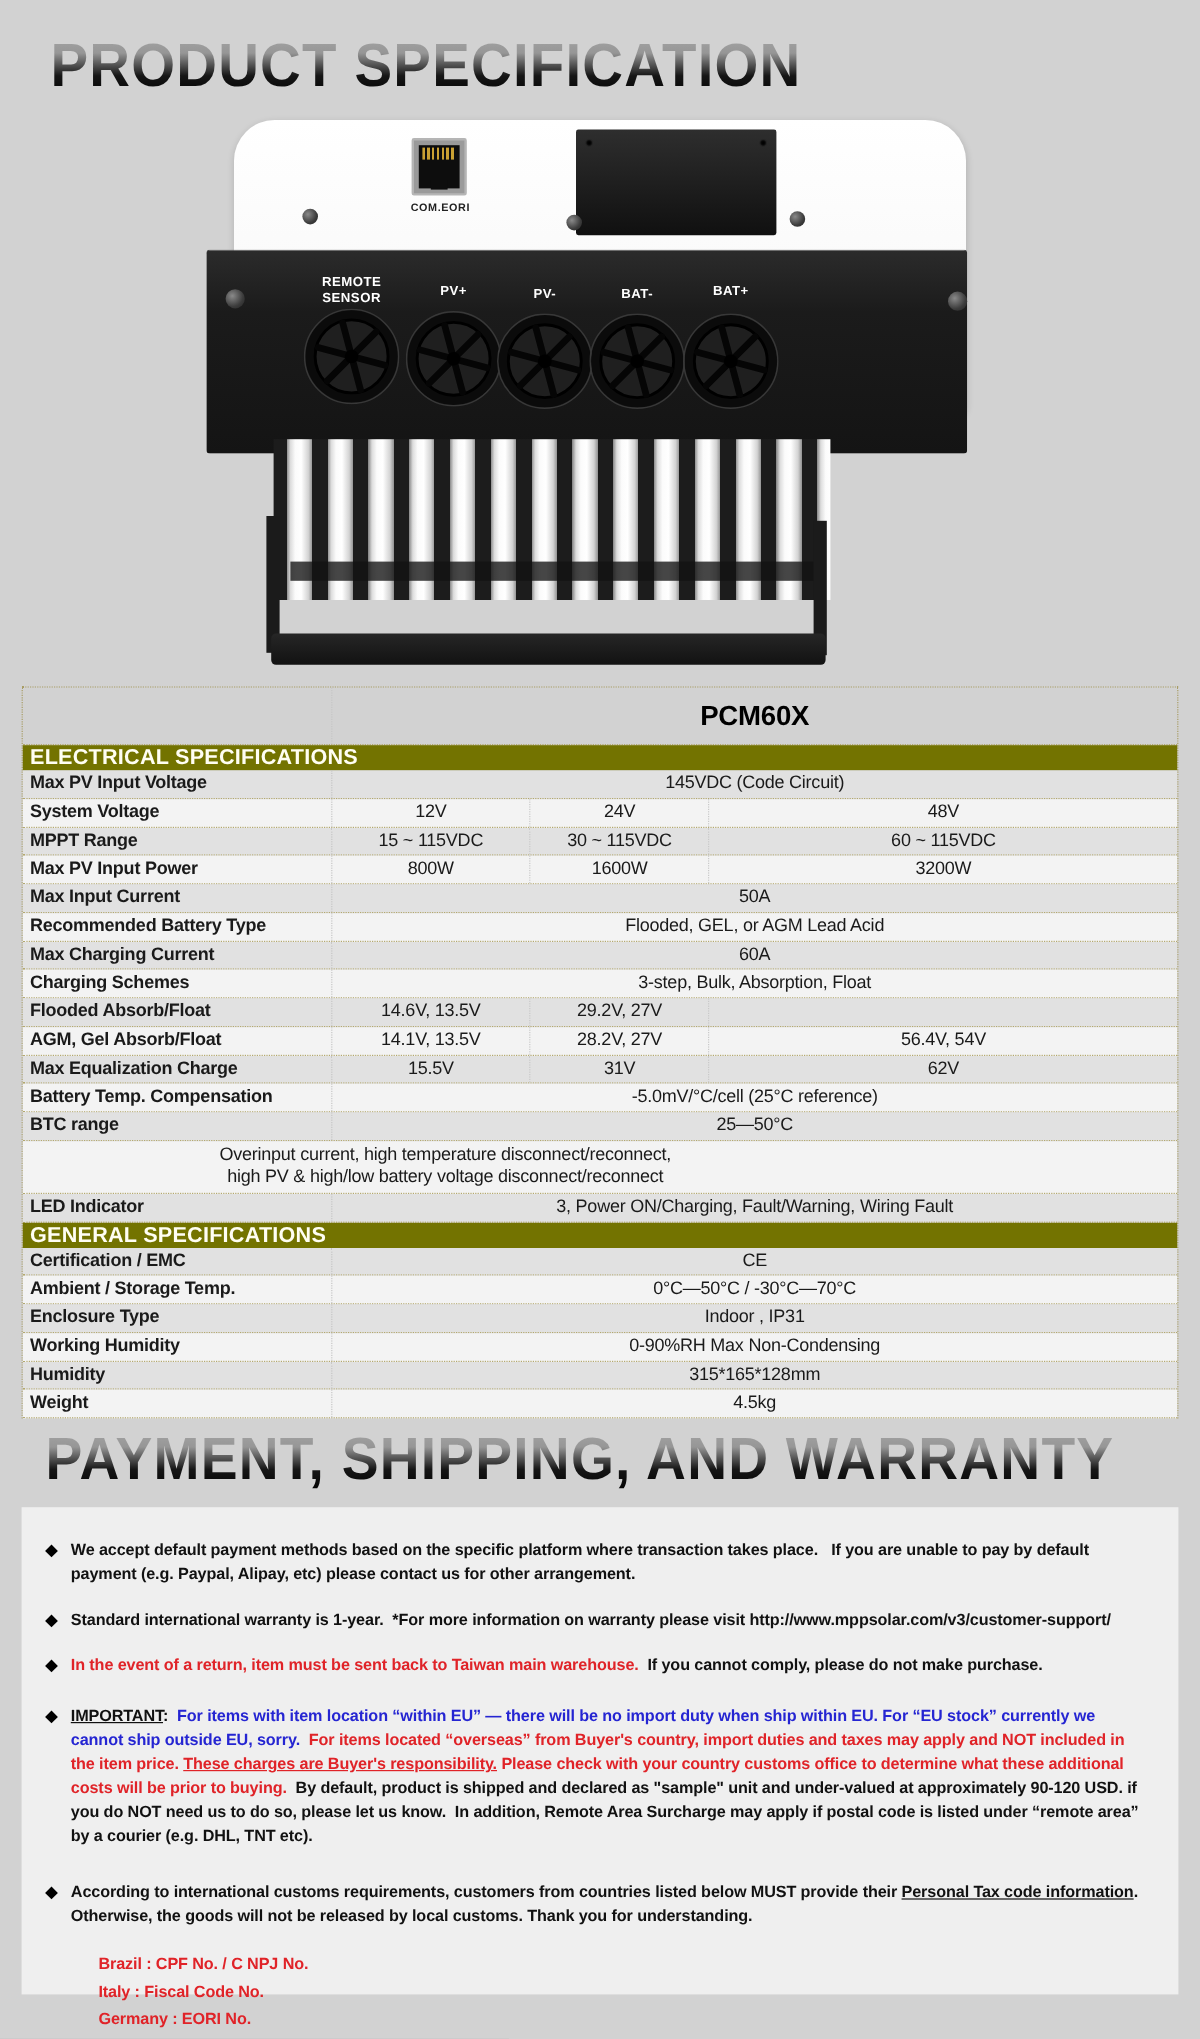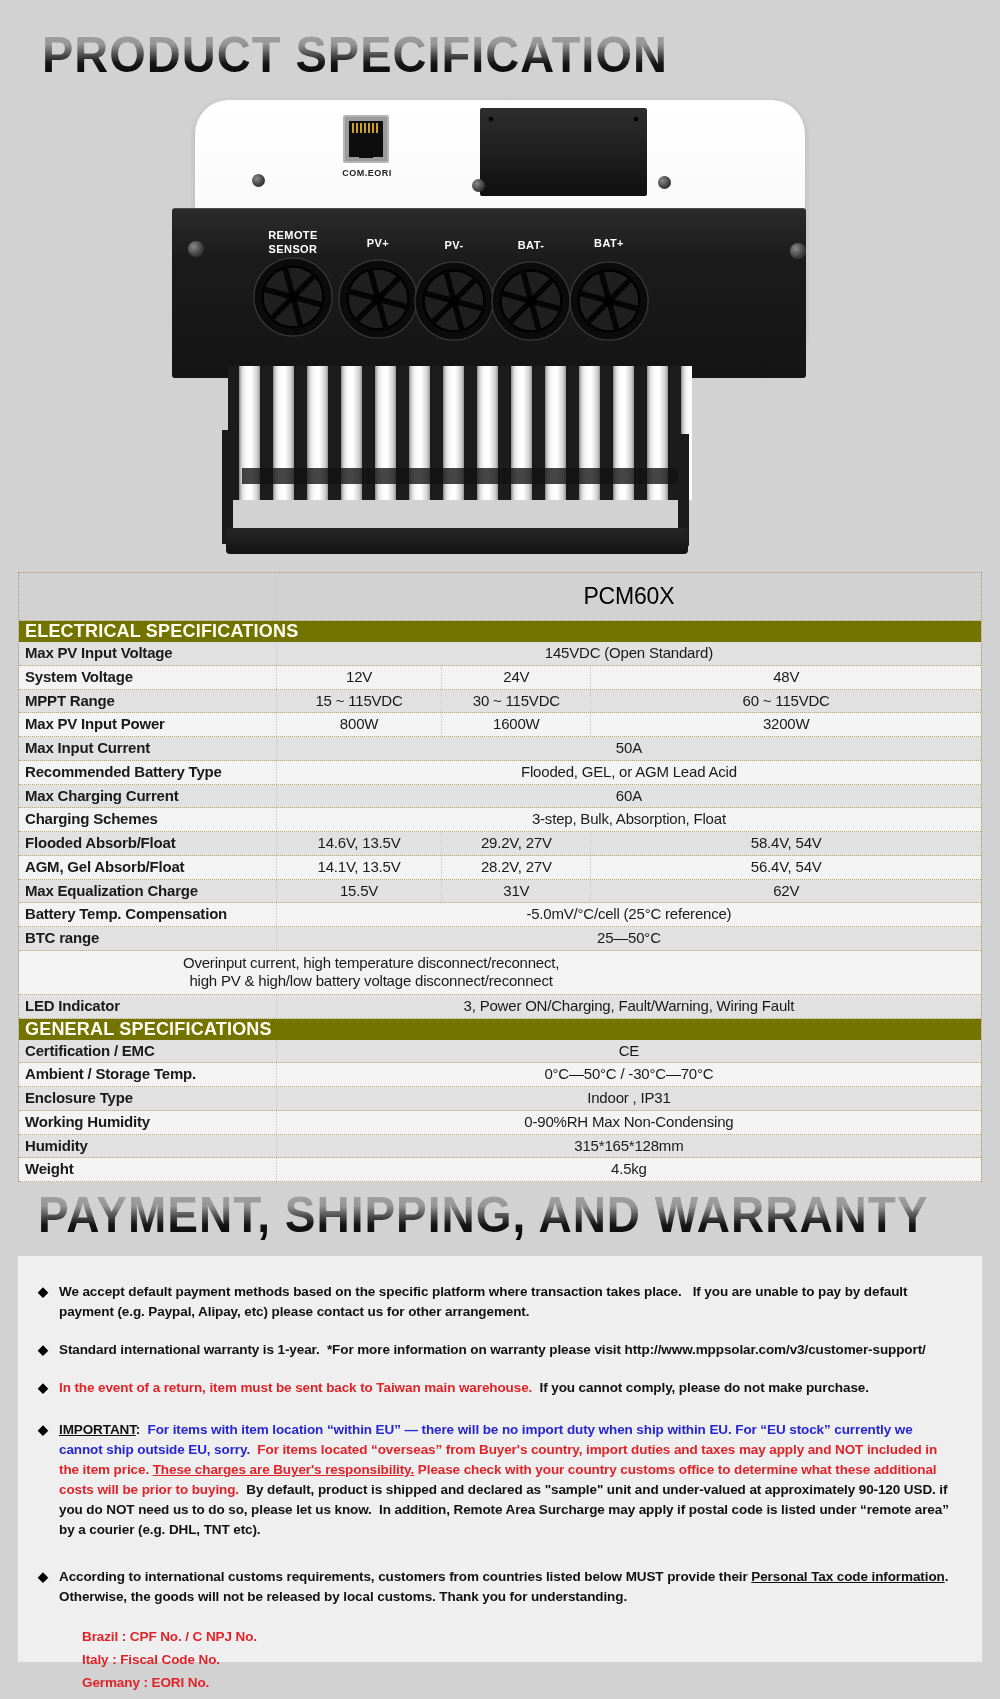--- a/index.html
+++ b/index.html
@@ -50,21 +50,21 @@
   .bracket-leg{ position:absolute; width:11px; background:#1b1b1b; }
   .bracket-bar{ position:absolute; left:226px; top:438px; width:462px; height:26px;
     background:linear-gradient(180deg,#262626,#121212); border-radius:4px; }
 
   
   .spec-table{ position:absolute; left:18px; top:572px; width:964px;
     border:1px dotted #a89d66; border-bottom:none; font-size:15px; color:#1a1a1a; letter-spacing:-0.2px; }
   .model-row{ display:flex; height:48px; border-bottom:1px dotted #b3a86e; }
   .model-row .label-stub{ width:26.8%; border-right:1px dotted #c6c6c6; }
   .model-row .model-cell{ width:73.2%; display:flex; align-items:center; justify-content:center;
-    font-size:23px; font-weight:400; color:#000; }
+    font-size:23px; font-weight:700; color:#000; }
   .sec-header{ height:21px; line-height:21px; background:#737300; color:#fffef2;
     font-weight:700; font-size:18px; padding-left:6px; letter-spacing:.2px; }
   .spec-row{ display:flex; min-height:23px; align-items:stretch; border-bottom:1px dotted #b3a86e; }
   .row-dark{ background:#e1e1e1; }
   .row-light{ background:#f3f3f3; }
   .spec-row .cell{ display:flex; align-items:center; justify-content:center; text-align:center;
     line-height:1.25; padding:2px 20px; }
   .spec-row .cell.label{ width:26.8%; justify-content:flex-start; text-align:left;
     font-weight:700; padding-left:6px; border-right:1px dotted #c6c6c6; }
   .spec-row .cell.c1{ width:17.2%; border-right:1px dotted #c9c9c9; }
@@ -190,21 +190,21 @@
 
   <div class="spec-table">
     <div class="model-row">
       <div class="label-stub"></div>
       <div class="model-cell">PCM60X</div>
     </div>
     <div>
         <div class="sec-header">ELECTRICAL SPECIFICATIONS</div>
         <div class="spec-row row-dark">
           <div class="cell label">Max PV Input Voltage</div>
-          <div class="cell span">145VDC (Open Standard)</div>
+          <div class="cell span">145VDC (Code Circuit)</div>
         </div>
         <div class="spec-row row-light">
           <div class="cell label">System Voltage</div>
           <div class="cell c1">12V</div>
           <div class="cell c2">24V</div>
           <div class="cell c3">48V</div>
         </div>
         <div class="spec-row row-dark">
           <div class="cell label">MPPT Range</div>
           <div class="cell c1">15 ~ 115VDC</div>
@@ -230,21 +230,20 @@
           <div class="cell span">60A</div>
         </div>
         <div class="spec-row row-light">
           <div class="cell label">Charging Schemes</div>
           <div class="cell span">3-step, Bulk, Absorption, Float</div>
         </div>
         <div class="spec-row row-dark">
           <div class="cell label">Flooded Absorb/Float</div>
           <div class="cell c1">14.6V, 13.5V</div>
           <div class="cell c2">29.2V, 27V</div>
-          <div class="cell c3">58.4V, 54V</div>
         </div>
         <div class="spec-row row-light">
           <div class="cell label">AGM, Gel Absorb/Float</div>
           <div class="cell c1">14.1V, 13.5V</div>
           <div class="cell c2">28.2V, 27V</div>
           <div class="cell c3">56.4V, 54V</div>
         </div>
         <div class="spec-row row-dark">
           <div class="cell label">Max Equalization Charge</div>
           <div class="cell c1">15.5V</div>

